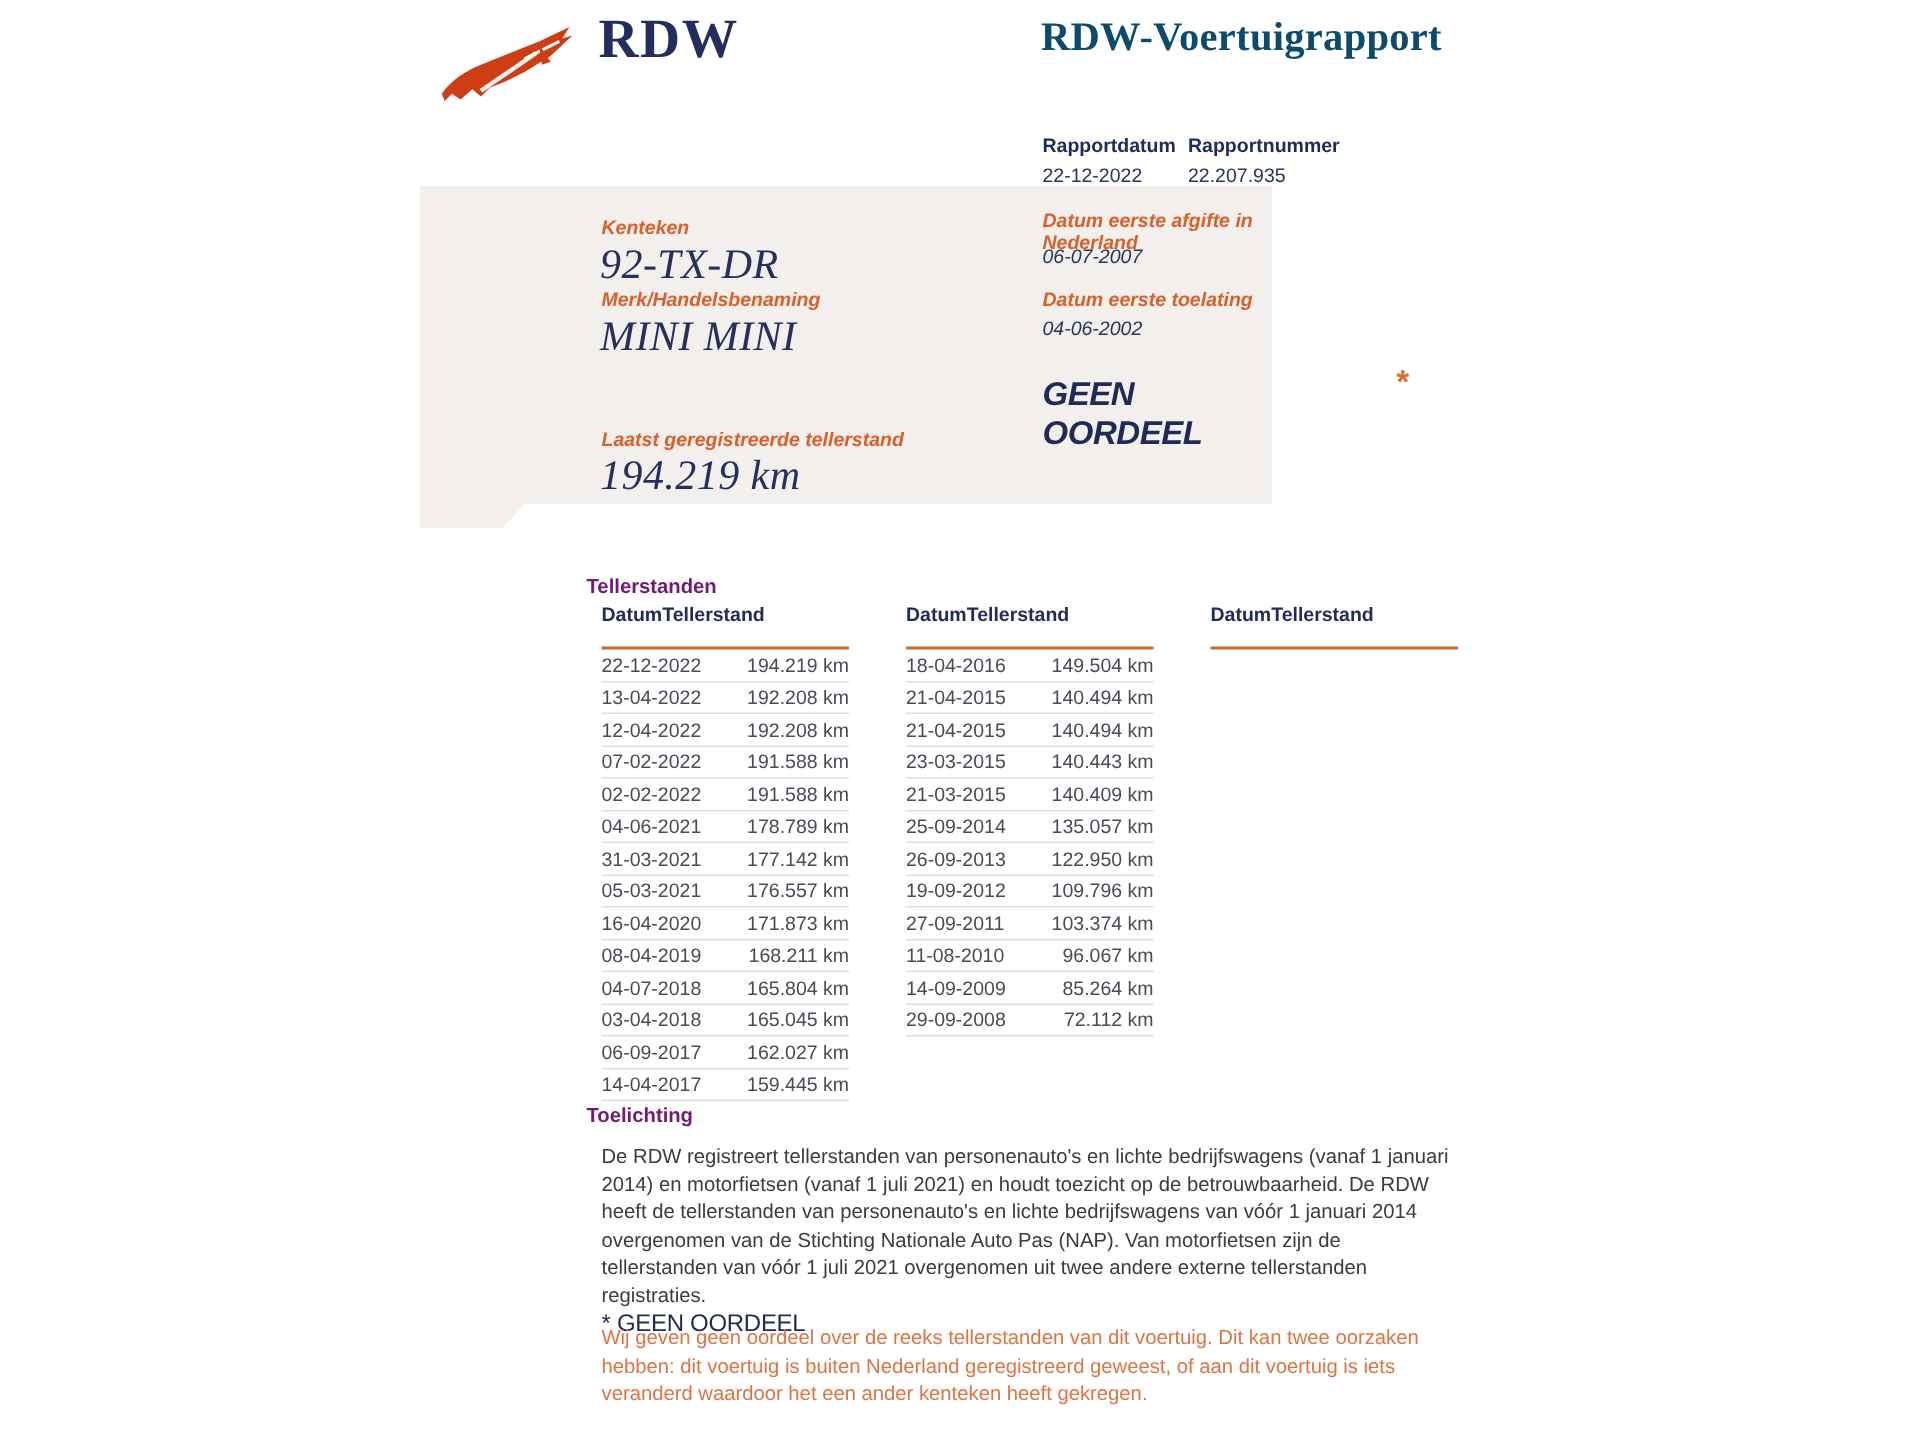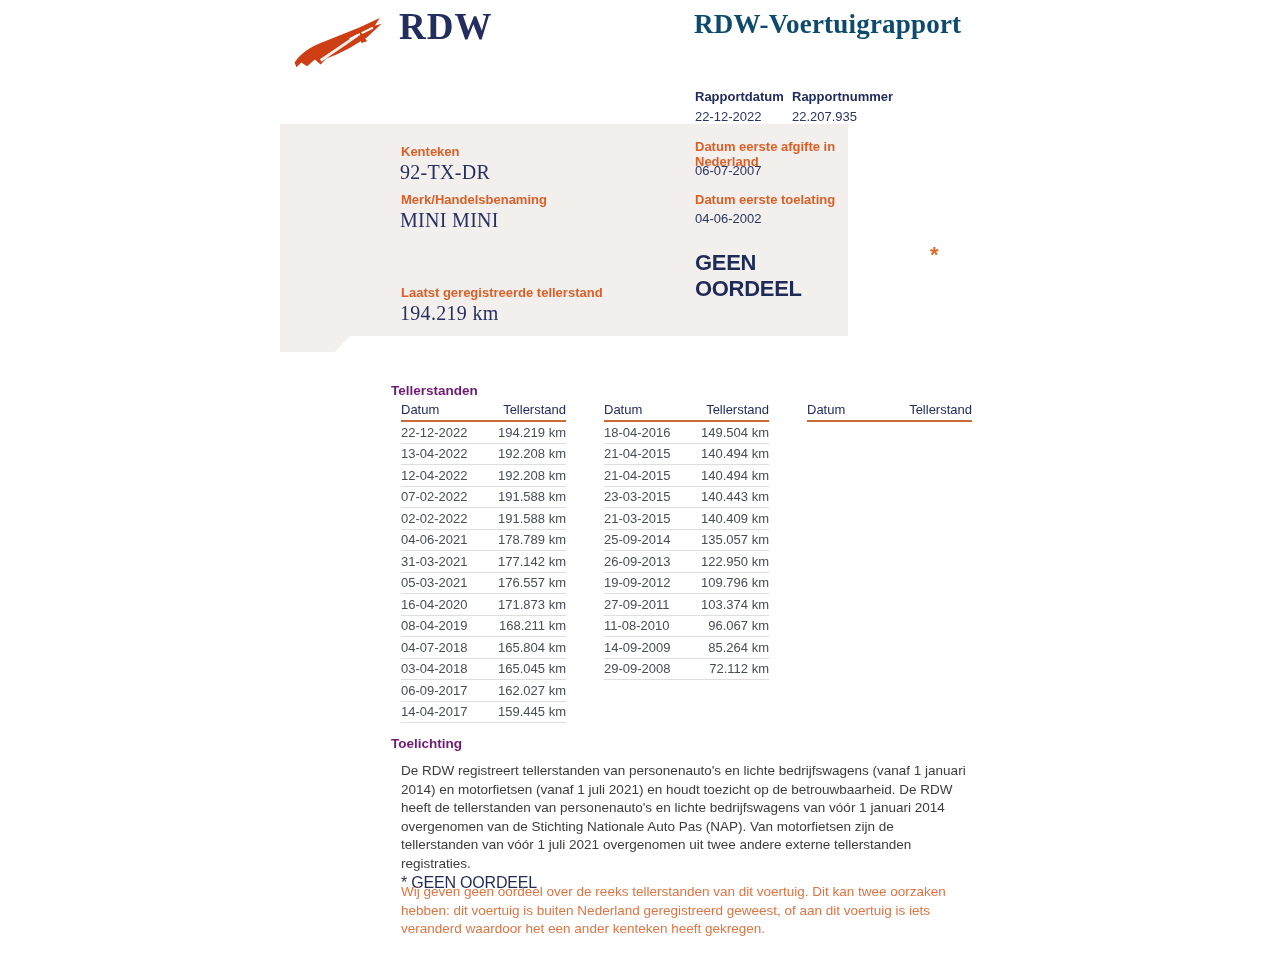--- a/index.html
+++ b/index.html
@@ -33,26 +33,27 @@
   }
   .meta-label { font-size:13px; font-weight:700; color:#212c5e;margin-top:30px; }
   .meta-value { font-size:13px; color:#2a355f; }
 
   
   .summary-box {
     position:absolute; left:280px; top:124px;
     width:568px; height:228px;
     background:#f2efed;
     clip-path: polygon(0 0, 682px 0, 682px 212px, 70px 212px, 55px 228px, 0 228px);
+    font-style: italic;
   }
   .fld { position:absolute; }
   .fld-label { font-size:13px; font-weight:700; color:#db6028; }
   .fld-big {
     font-family:"Liberation Serif", serif;
-    font-size:20px; color:#25305f; letter-spacing:0.3px;
+    font-size:28px; color:#25305f; letter-spacing:0.3px;
   }
   .fld-small { font-size:13px; color:#2a355f; }
   .verdict {
     position:absolute; left:415px; top:126px;
     font-size:22px; font-weight:800; letter-spacing:-0.3px;
     color:#1f2a56;
   }
   .verdict-mark {
     position:absolute; left:650px; top:118px;
     font-size:22px; font-weight:700; color:#e06c2a;
@@ -63,23 +64,23 @@
     position:absolute; left:391px;
     font-size:13.5px; font-weight:700; color:#701a75;
   }
   .h-tellerstanden { top:383px; }
   .tables-row {
     position:absolute; left:401px; top:402px;
     display:flex; gap:38px;
   }
   .ttable { width:165px; }
   .thead {
-    display:flex; justify-content:space-between;
-    font-size:13px; font-weight:400; color:#212c5e;
-    padding-bottom:3px;
+    display:flex; 
+    font-size:13px; font-weight:700; color:#212c5e;
+    padding-bottom:14px;
     border-bottom:2px solid #c96b36;
   }
   .trow {
     display:flex; justify-content:space-between; align-items:center;
     height:21.5px;
     border-bottom:1px solid #dedede;
     font-size:13px; color:#474c55;
   }
 
   

